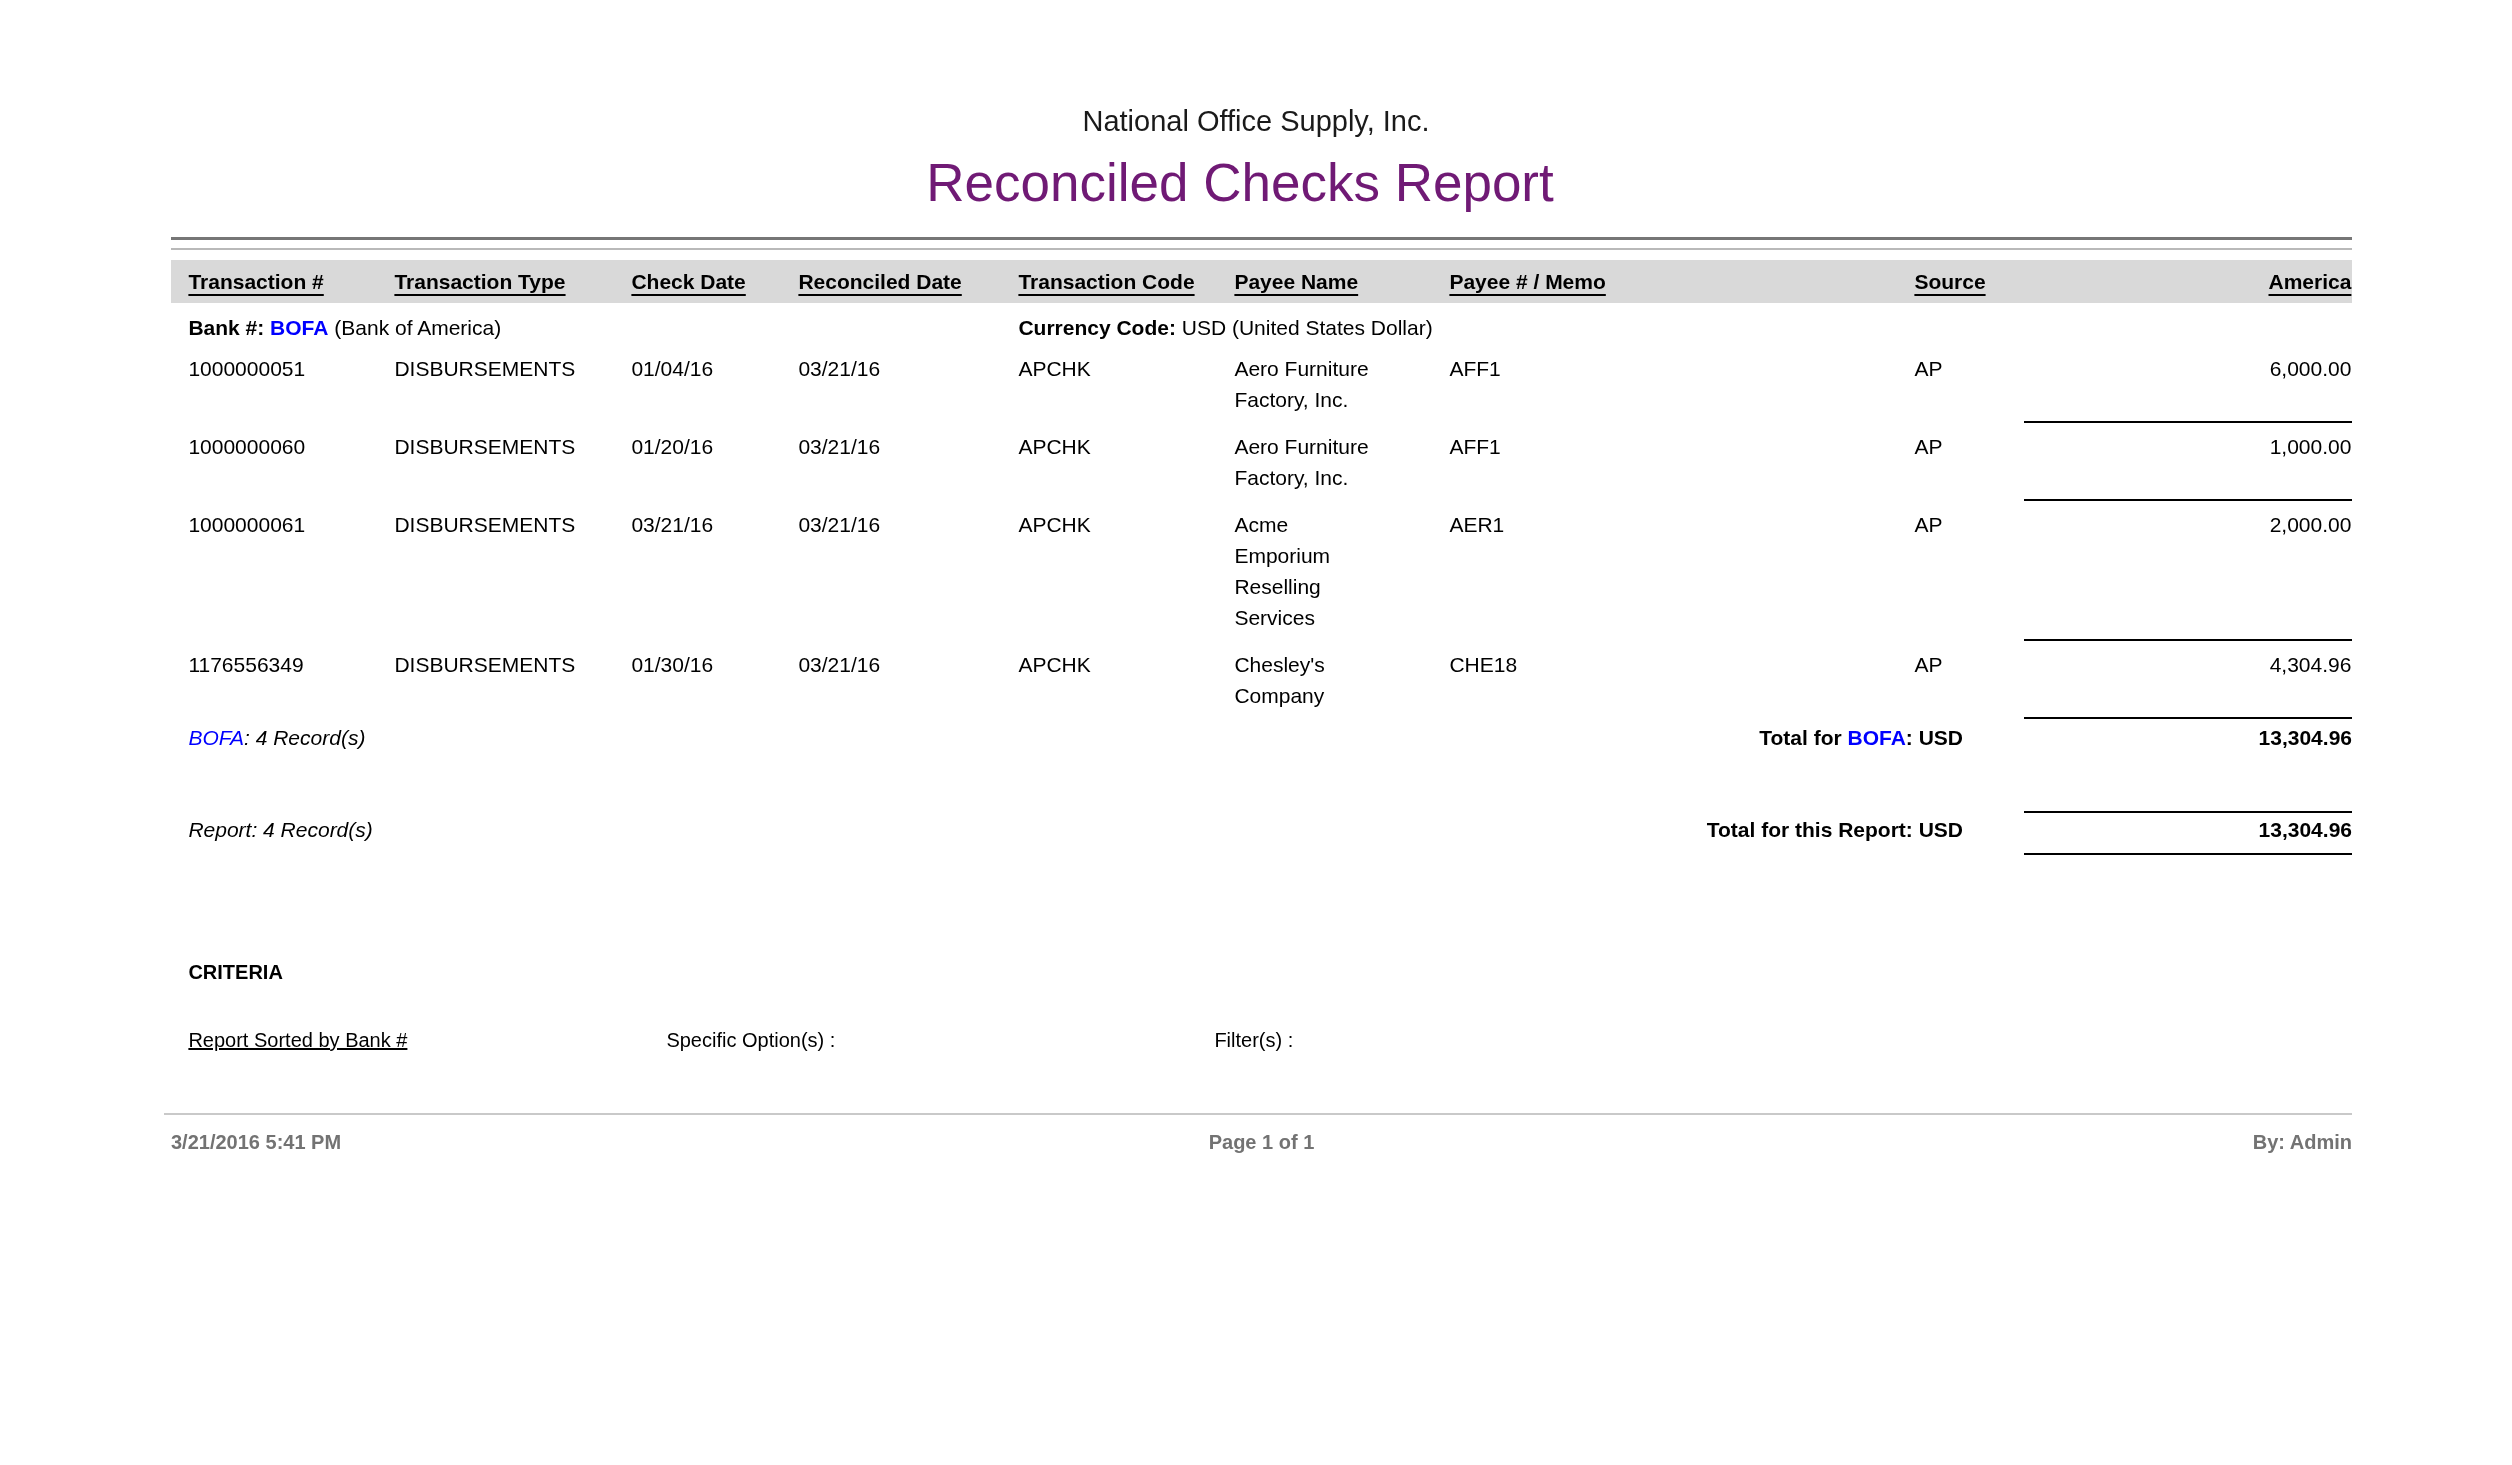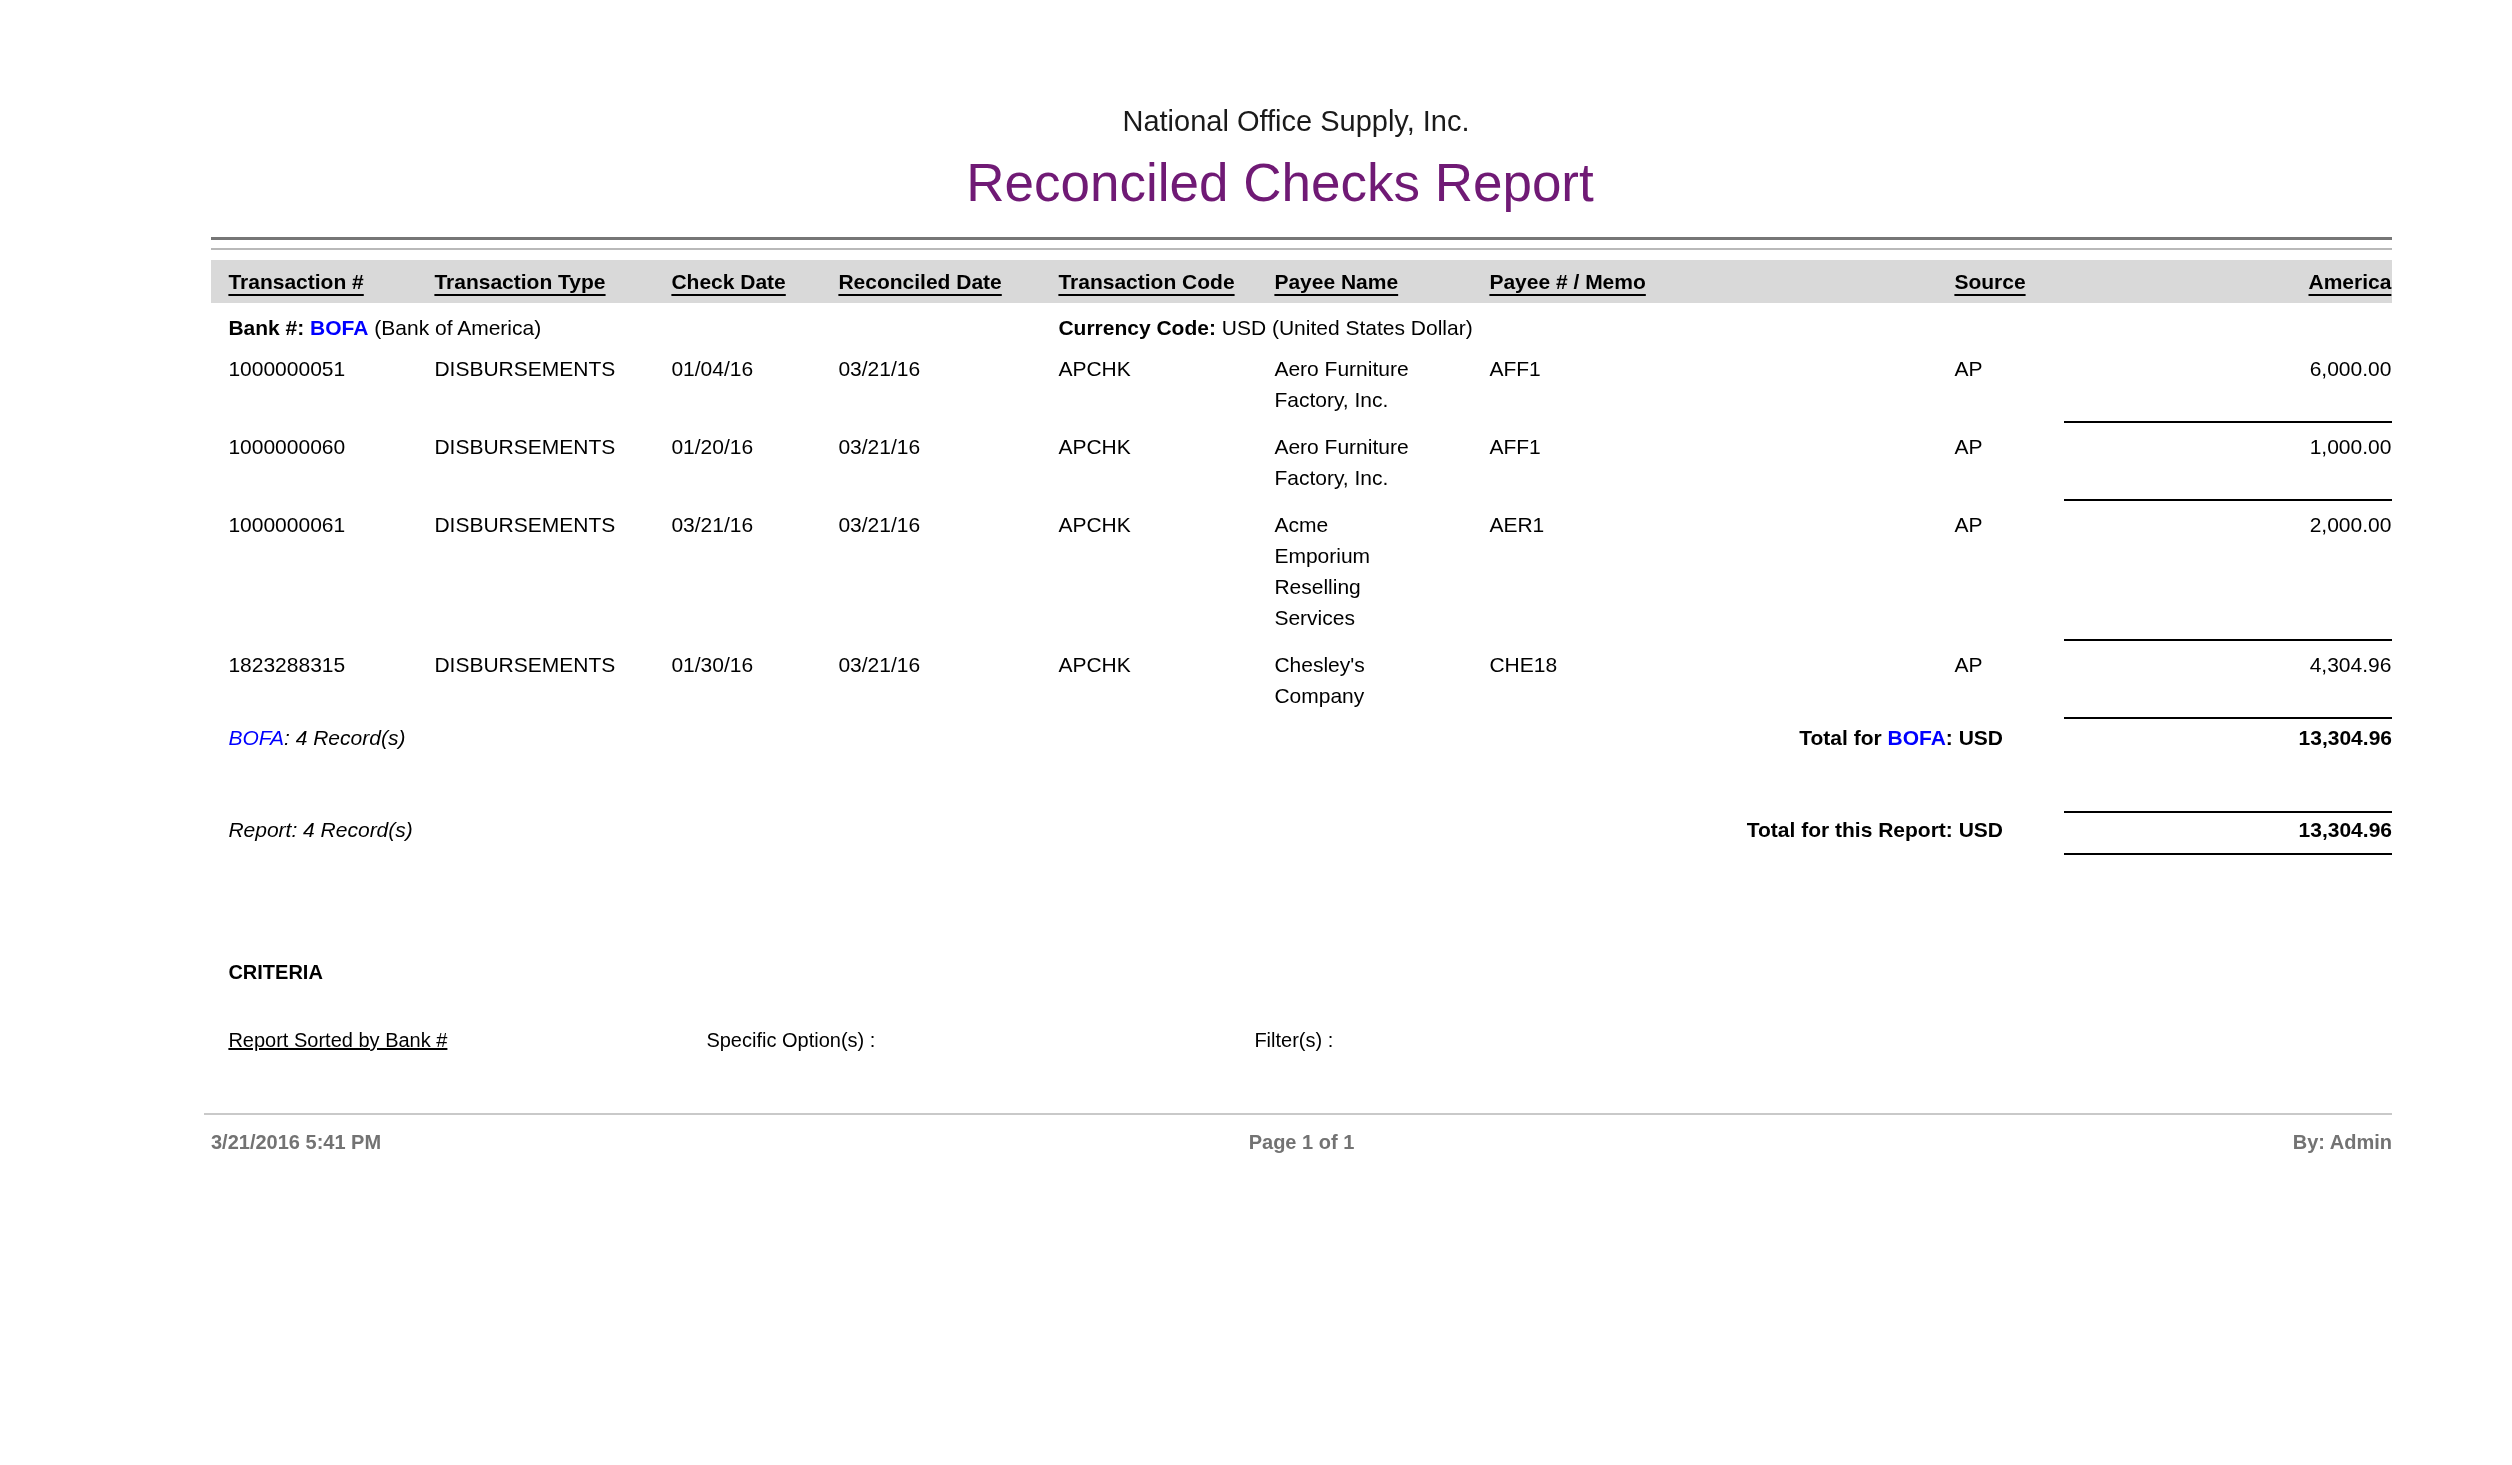--- a/index.html
+++ b/index.html
@@ -2,21 +2,21 @@
 <html style="font-size:11px"><head>
 <meta charset="utf-8">
 <style>
   * { margin: 0; padding: 0; box-sizing: border-box; }
   html, body { width: 2512px; height: 1465px; background: #ffffff; }
   body {
     font-family: "Liberation Sans", sans-serif;
     color: #000000;
     position: relative;
   }
-  .page { position: absolute; inset: 0; background: #ffffff; margin-left: 40px; }
+  .page { position: absolute; inset: 0; background: #ffffff; }
 
   .company-name {
     position: absolute; top: 105px; left: 0; width: 2512px;
     text-align: center; font-size: 29px; color: #1a1a1a;
   }
   .report-title {
     position: absolute; top: 152px; left: 0; width: 2480px;
     text-align: center; font-size: 53px; color: #701a75;
   }
 
@@ -160,21 +160,21 @@
         <div>03/21/16</div>
         <div>APCHK</div>
         <div class="cell-payee">Acme Emporium Reselling Services</div>
         <div>AER1</div>
         <div>AP</div>
         <div class="cell-amount">2,000.00</div>
       </div>
       <div class="amount-sep"></div>
 
       <div class="grid-row data-row row-gap">
-        <div>1823288315</div>
+        <div>1176556349</div>
         <div>DISBURSEMENTS</div>
         <div>01/30/16</div>
         <div>03/21/16</div>
         <div>APCHK</div>
         <div class="cell-payee">Chesley's Company</div>
         <div>CHE18</div>
         <div>AP</div>
         <div class="cell-amount">4,304.96</div>
       </div>
       <div class="amount-sep"></div>

